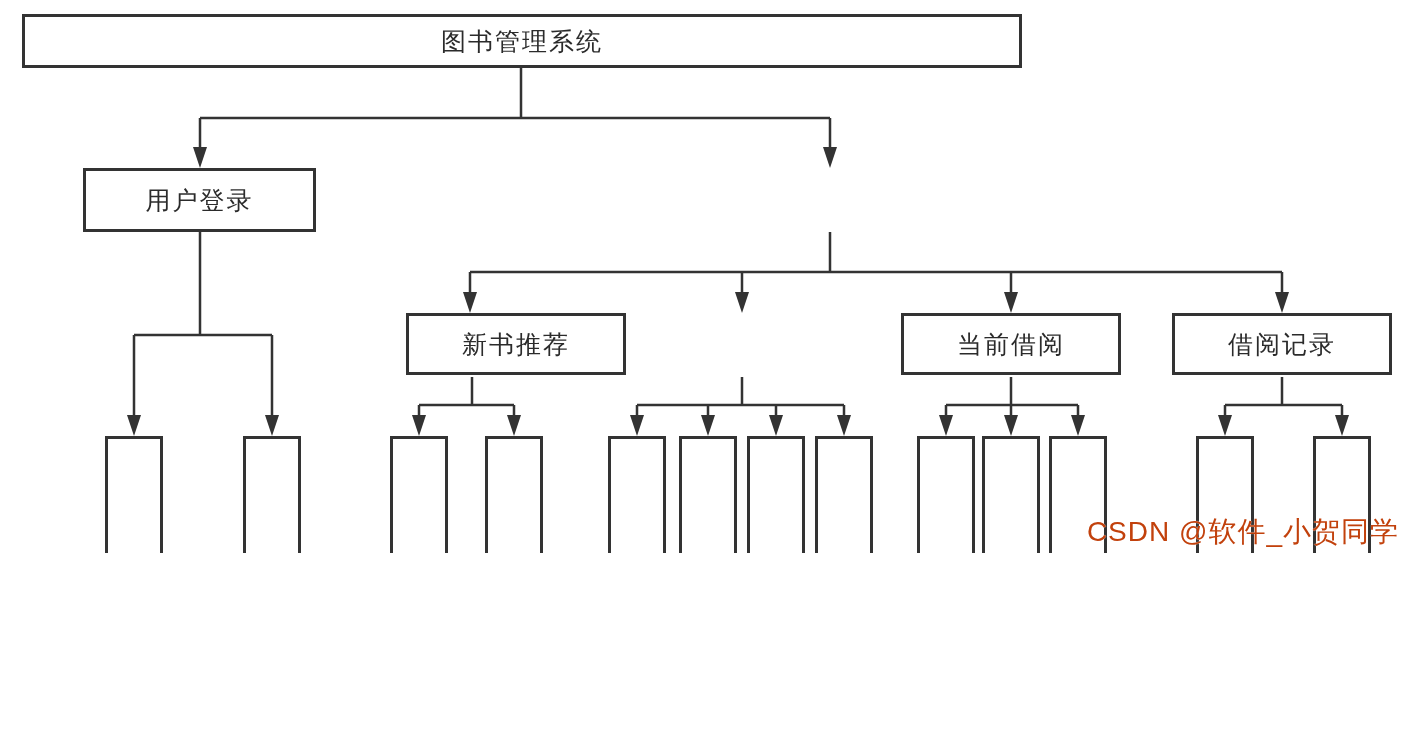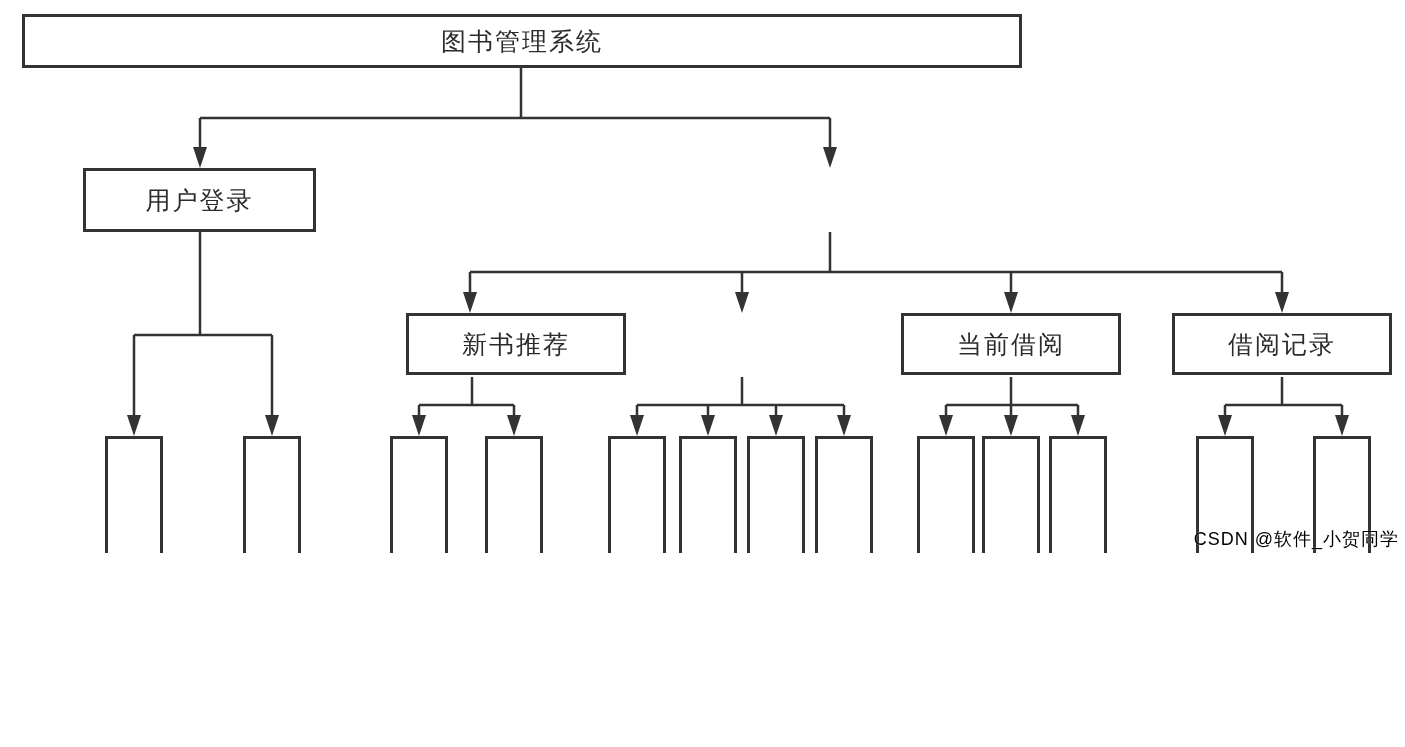--- a/index.html
+++ b/index.html
@@ -57,22 +57,22 @@
     color: #2b2b2b;
     font-size: 25px;
     letter-spacing: 5px;
     line-height: 1;
     white-space: nowrap;
   }
   #watermark {
     position: absolute;
     right: 6px;
     bottom: 2px;
-    font-size: 18px;
-    color: #000000;
+    font-size: 28px;
+    color: #c2410c;
     letter-spacing: 1px;
     text-shadow: 0 0 1px #ffffff;
   }
 </style>
 </head>
 <body>
 
 <div id="canvas">
 
   <svg id="connectors" viewBox="0 0 1405 747" xmlns="http://www.w3.org/2000/svg">

